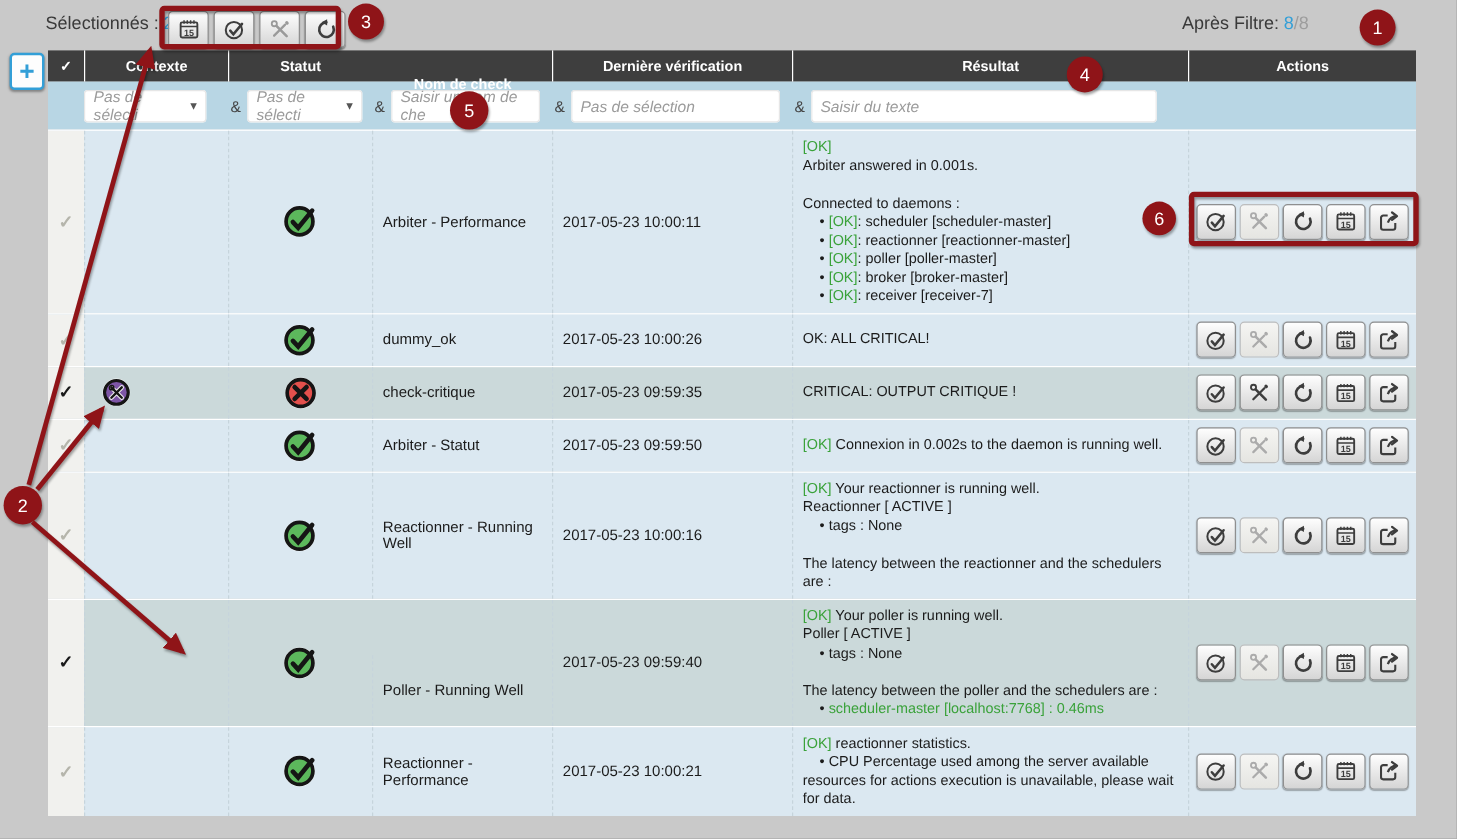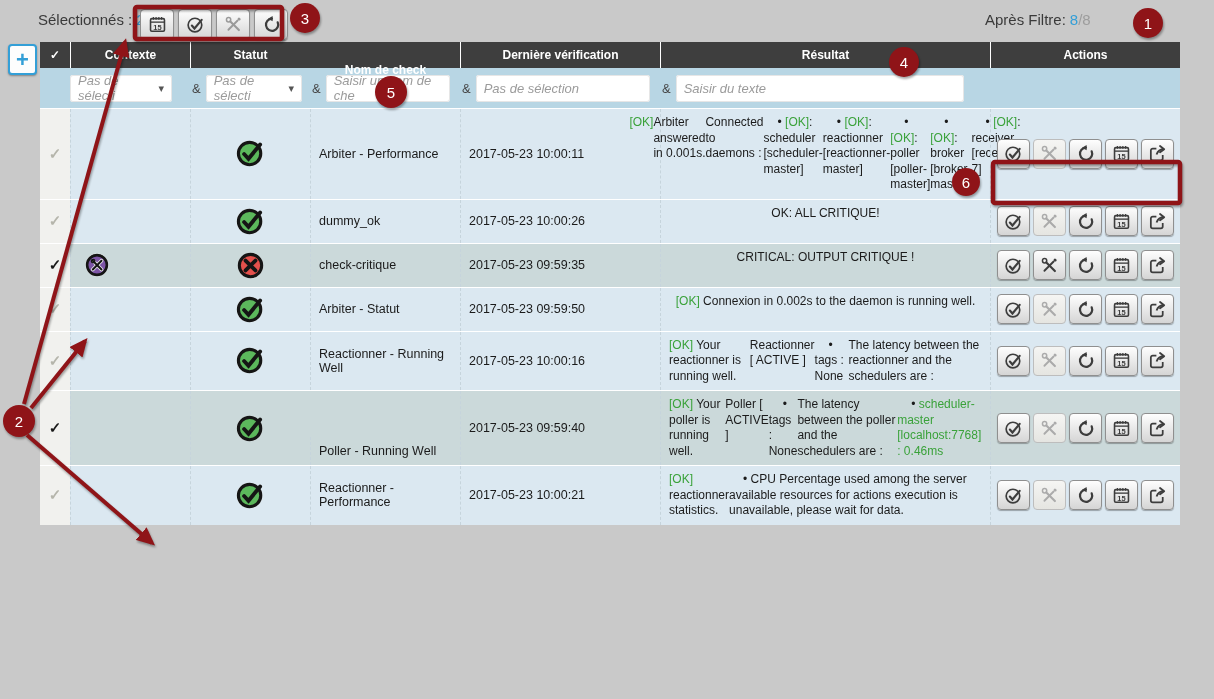--- a/index.html
+++ b/index.html
@@ -51,21 +51,21 @@
   .grow.selected{ background:var(--row-sel-bg); }
   .gcell{ display:flex; align-items:center; }
   .gcell + .gcell{ border-left:1px dashed #c6d4dc; }
   .c-sel{ background:#f1f1ee; justify-content:center; cursor:pointer; }
   .c-sel .chk{ font-size:15px; font-weight:bold; color:#b5b5ab; }
   .c-sel .chk.on{ color:#191919; }
   .c-contexte{ padding-left:12px; }
   .c-statut{ justify-content:center; }
   .c-nom,.c-der{ padding:3px 8px; font-size:12.5px; color:#1b1b1b; }
   .c-res{ padding:6px 8px; font-size:12px; color:#1b1b1b;
-          flex-direction:row; align-items:stretch; justify-content:center; }
+          flex-direction:column; align-items:stretch; justify-content:center; }
   .c-act{ justify-content:center; gap:3px; }
   .line{ line-height:15.5px; min-height:15.5px; }
   .line.bullet{ text-indent:14px; }
   .g{ color:var(--ok-green); }
   .status-icon{ width:33px; height:33px; }
   .status-icon svg{ width:100%; height:100%; display:block; }
   .ctx-icon{ width:28px; height:28px; }
   .ctx-icon svg{ width:100%; height:100%; display:block; }
   
   #overlay{ position:absolute; left:0; top:0; pointer-events:none;
@@ -256,21 +256,21 @@
               <svg viewBox="0 0 36 36">
                 <circle cx="17" cy="18" r="14" fill="rgba(255,255,255,.85)"></circle>
                 <circle cx="17" cy="18" r="12.2" fill="#5cb85c" stroke="#151515" stroke-width="3.4"></circle>
                 <path d="M11 18.6l4.8 5.2L28.5 8.2" fill="none" stroke="#151515" stroke-width="4.2" stroke-linecap="round"></path>
               </svg>
             </span>
           </div>
           <div class="gcell c-nom" style="width: 150px;">dummy_ok</div>
           <div class="gcell c-der" style="width: 200px;">2017-05-23 10:00:26</div>
           <div class="gcell c-res" style="width: 330px;">
-            <div class="line"><span>OK: ALL CRITIQUE!</span></div>
+            <div class="line"><span>OK: ALL CRITICAL!</span></div>
           </div>
           <div class="gcell c-act" style="width: 190px;">
             <button class="abtn">
               <span style="display:flex">
                 <svg viewBox="0 0 24 24" fill="none" stroke="currentColor">
                   <circle cx="11.3" cy="12.7" r="8.6" stroke-width="2.1"></circle>
                   <path d="M7.4 13.3l3.3 3.8L19.8 6.2" stroke-width="2.7" stroke-linecap="round"></path>
                 </svg>
               </span>
             </button>

